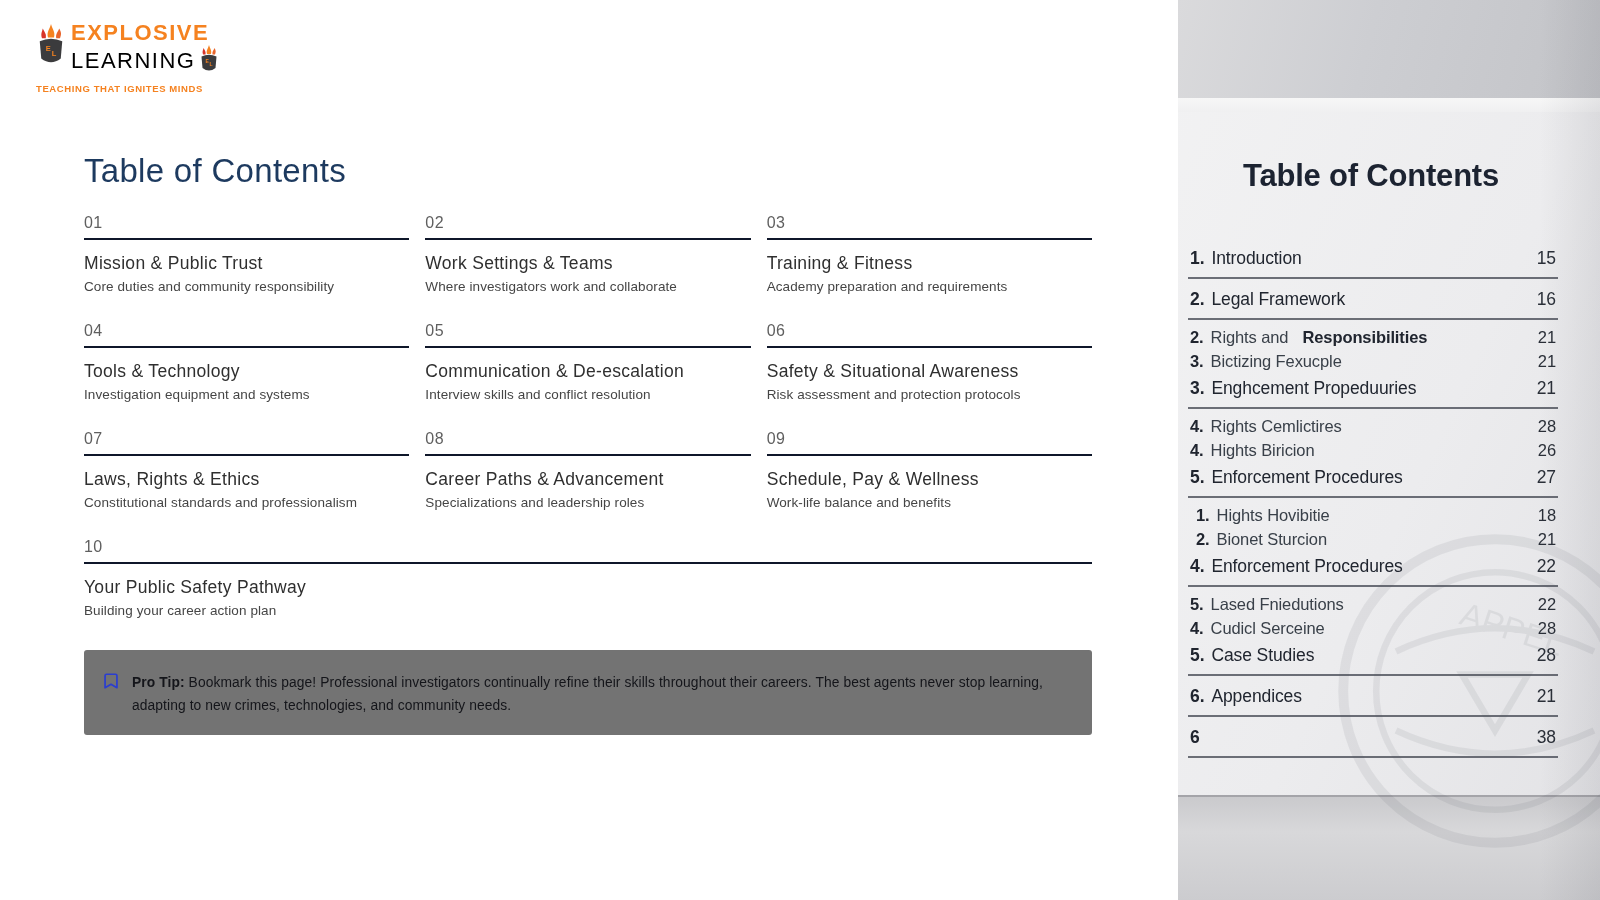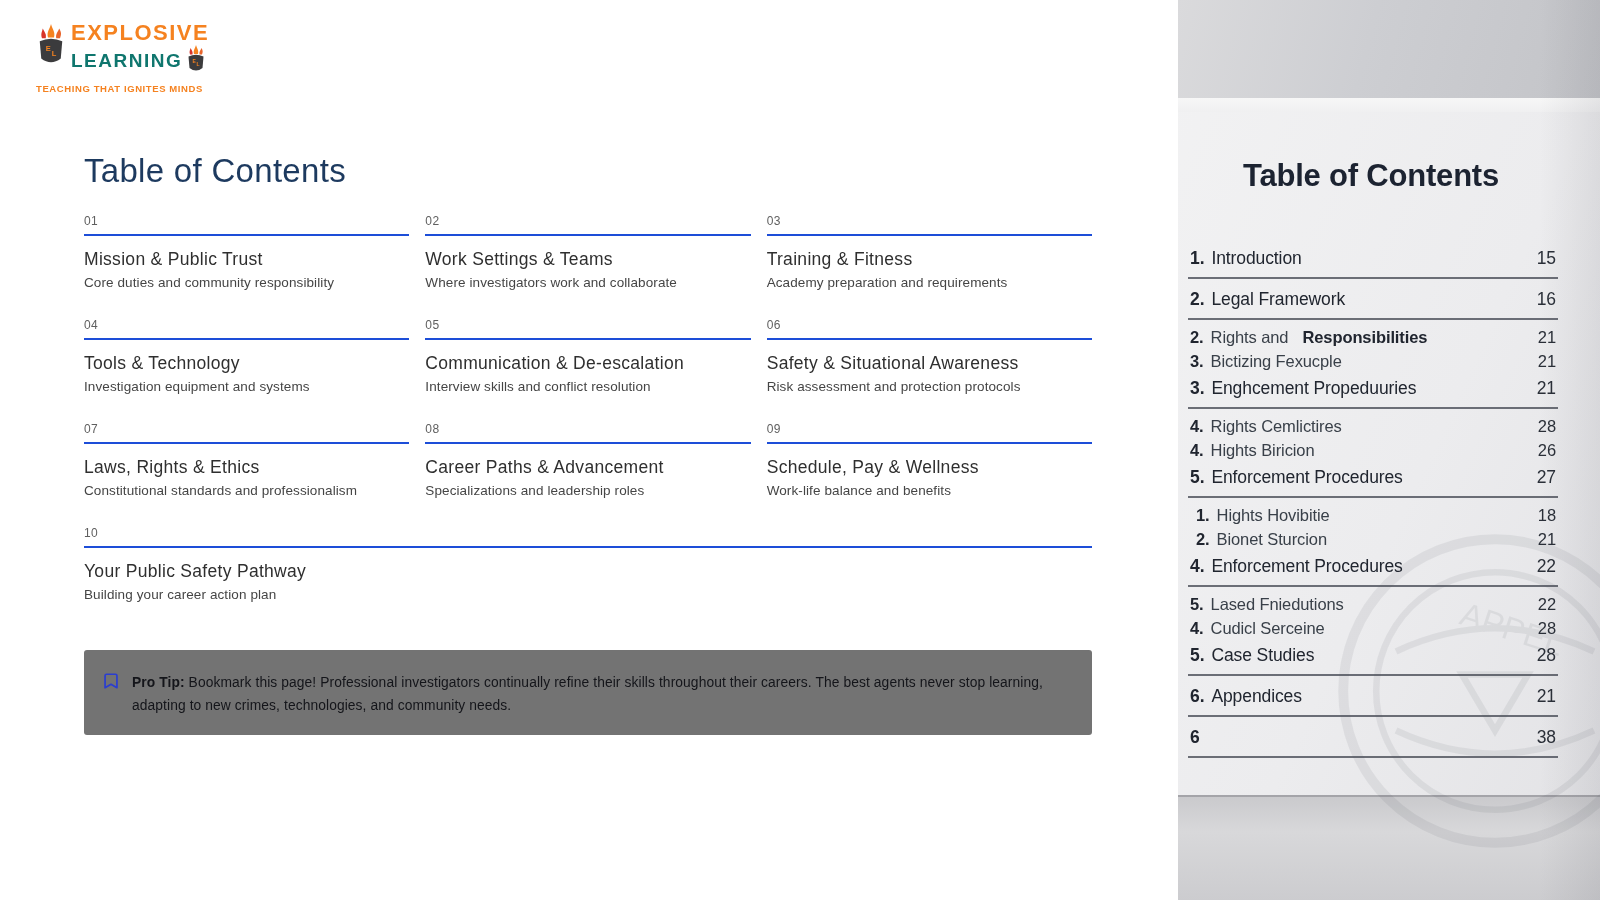--- a/index.html
+++ b/index.html
@@ -8,32 +8,32 @@
 
   
   .left-page { position:absolute; left:0; top:0; width:1178px; height:900px; background:#ffffff; }
 
   
   .logo { position:absolute; left:36px; top:22px; }
   .logo-row { display:flex; align-items:flex-start; gap:5px; }
   .logo-text { display:flex; flex-direction:column; line-height:1; }
   .logo-line1 { font-size:22px; font-weight:800; color:#f58220; letter-spacing:1.5px; font-family:"Liberation Sans",sans-serif; }
   .logo-line2row { display:flex; align-items:center; gap:4px; }
-  .logo-line2 { font-size:19px; font-weight:700; color:#0f766e; letter-spacing:1.5px; }
+  .logo-line2 { font-size:22px; font-weight:400; color:#000000; letter-spacing:1.5px; }
   .tagline { margin-top:6px; font-size:9.5px; font-weight:700; color:#f58220; letter-spacing:0.6px; }
 
   
   .lp-title { position:absolute; left:84px; top:152px; font-size:33px; font-weight:400; color:#1d3a5f; letter-spacing:0.3px; }
 
   
   #toc-grid { position:absolute; left:84px; top:214px; width:1008px;
     display:grid; grid-template-columns:repeat(3, 1fr); column-gap:16px; row-gap:28px; }
   .toc-entry { }
   .toc-entry.full { grid-column:1 / -1; }
-  .toc-entry .num { font-size:12px; color:#5f5f5f; letter-spacing:0.4px; padding-bottom:6px; border-bottom:2px solid #1d4ed8; }
+  .toc-entry .num { font-size:16px; color:#5f5f5f; letter-spacing:0.4px; padding-bottom:6px; border-bottom:2px solid #0f172a; }
   .toc-entry .t { margin-top:13px; font-size:17.5px; color:#2f2f2f; letter-spacing:0.3px; }
   .toc-entry .d { margin-top:5px; font-size:13.5px; color:#454545; letter-spacing:0.1px; }
 
   
   .protip { position:absolute; left:84px; top:650px; width:1008px; min-height:82px;
     background:#737373; border-radius:3px; padding:21px 16px 18px 18px; display:flex; gap:12px; }
   .protip .bm { flex:0 0 18px; margin-top:1px; }
   .protip p { font-size:13.8px; line-height:23px; color:#14151a; letter-spacing:0.1px; padding-right:6px; }
   .protip strong { font-weight:700; }
 

